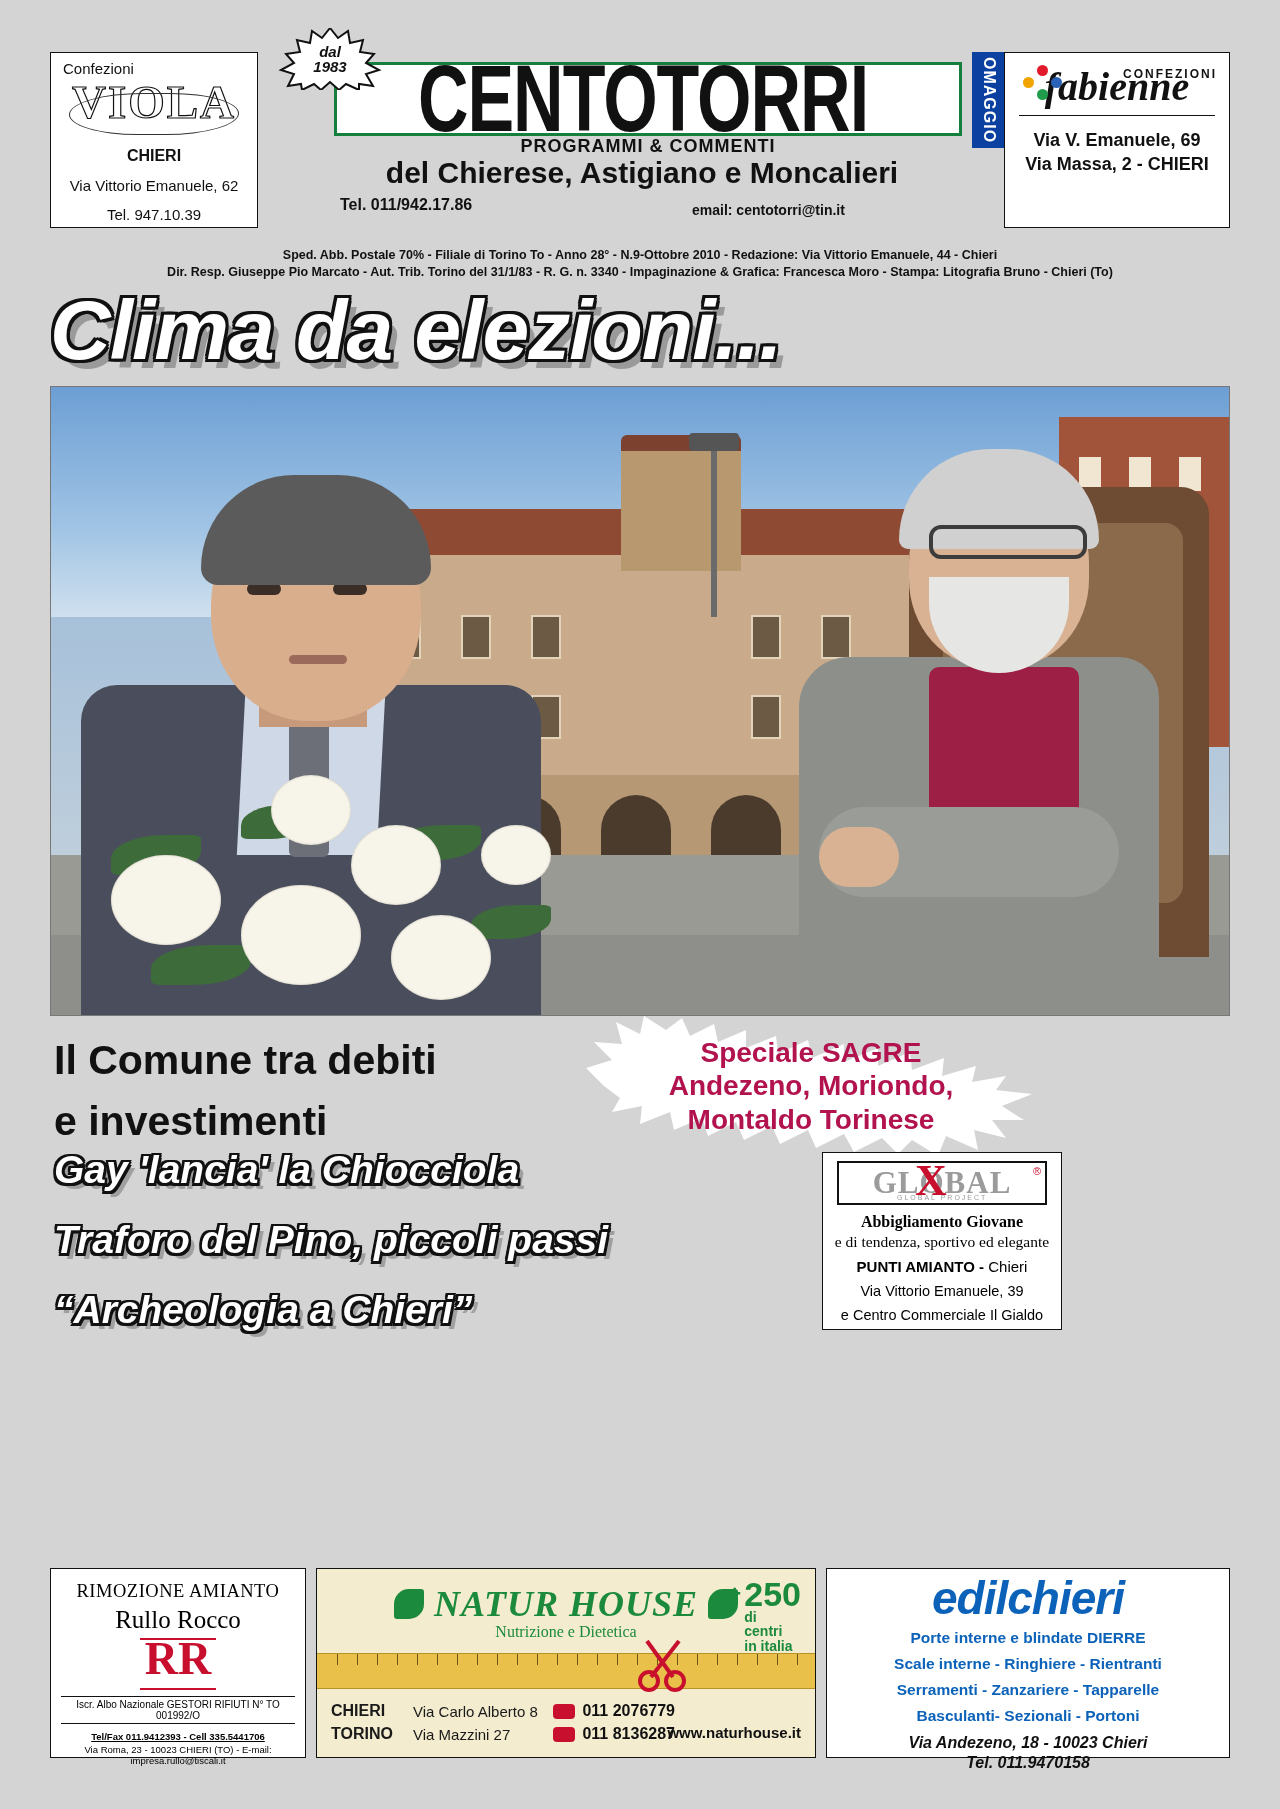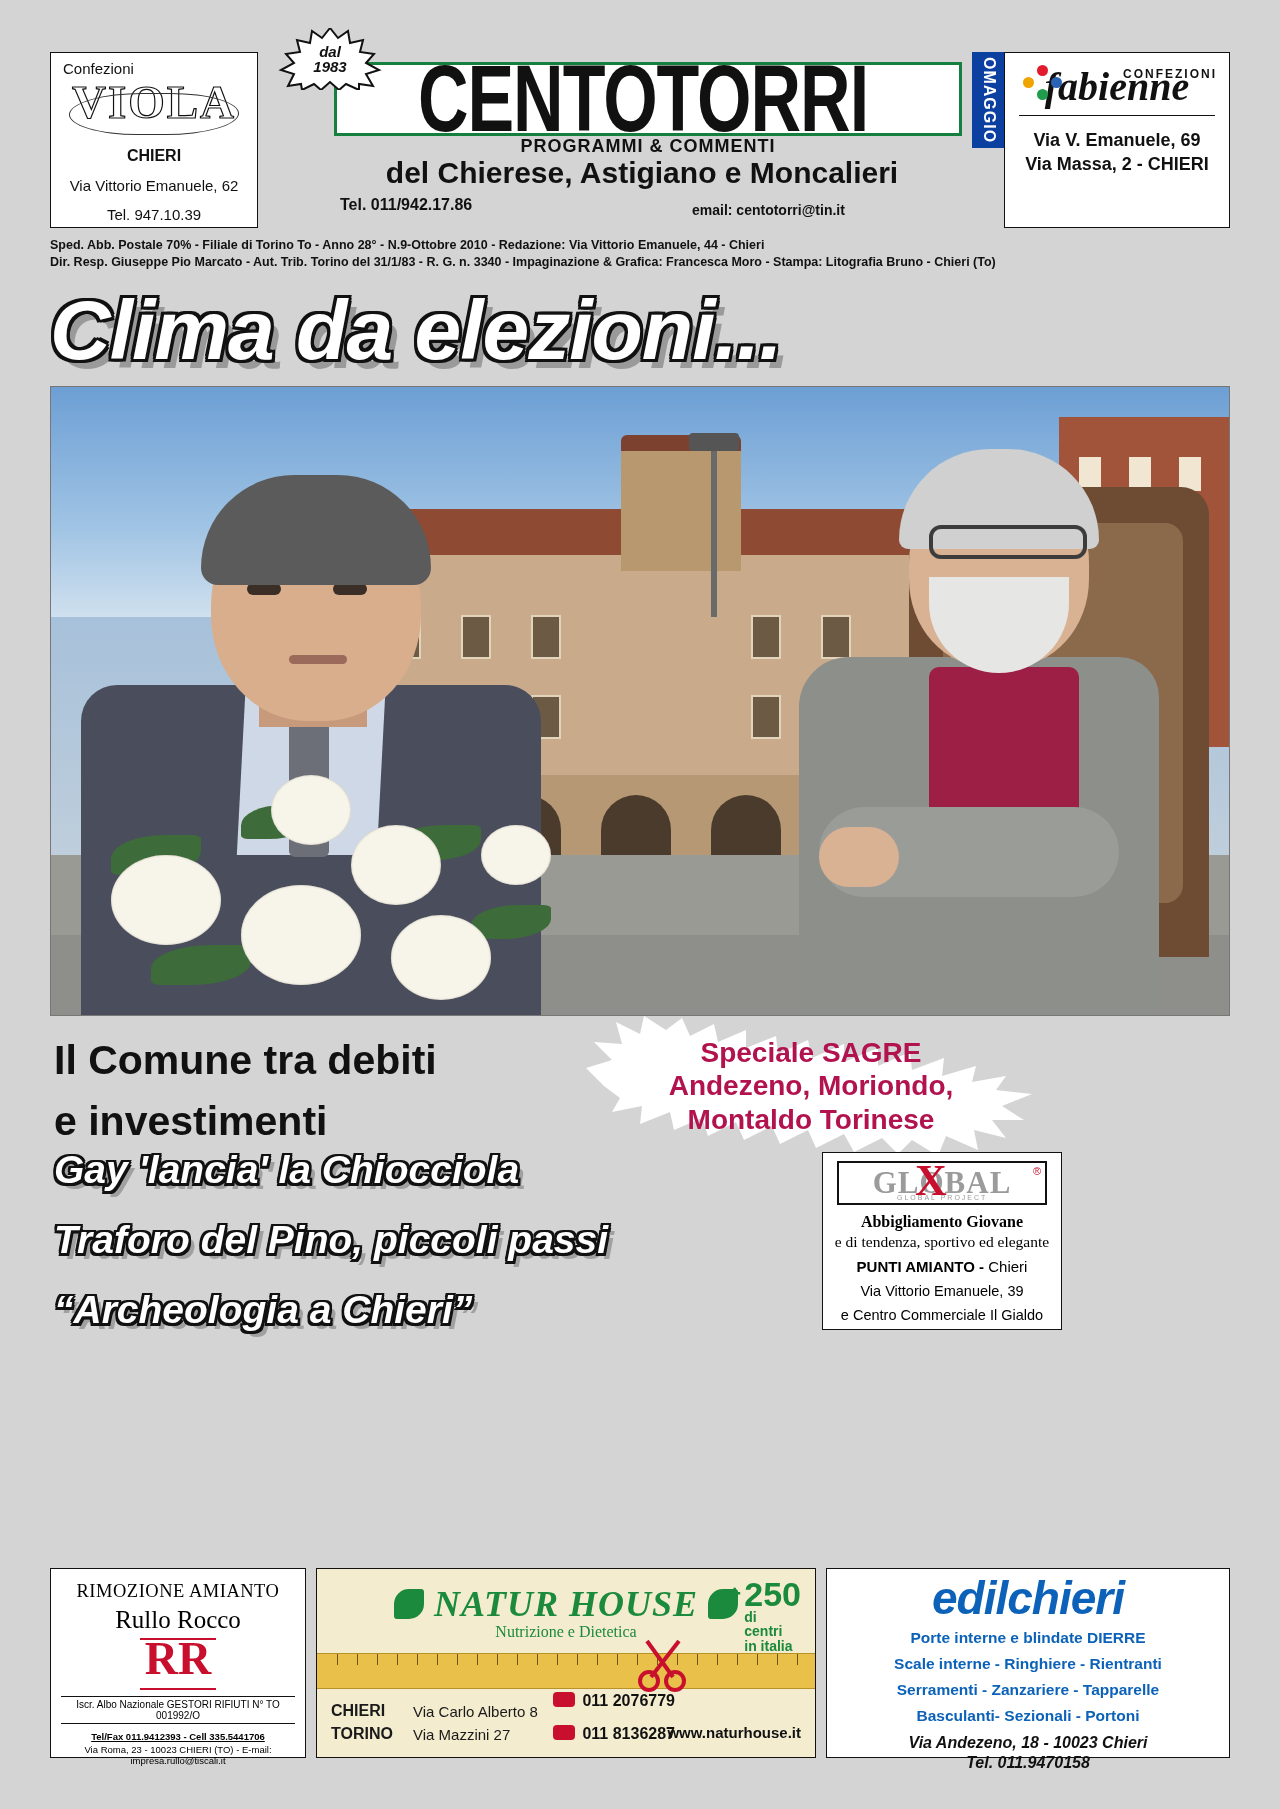--- a/index.html
+++ b/index.html
@@ -83,21 +83,21 @@
     font-size:40px;color:#111;margin-top:14px;line-height:1;
   }
   .fab-conf{
     position:absolute;right:12px;top:14px;font-size:12px;font-weight:700;letter-spacing:2px;color:#111;
   }
   .fab-rule{border-top:1px solid #111;margin:8px 14px 0 14px;}
   .fab-addr{font-size:18px;font-weight:700;color:#111;margin-top:12px;line-height:1.35;}
 
   
   .legal{
-    position:absolute;left:50px;top:238px;width:1180px;text-align:left;color:#111;
+    position:absolute;left:50px;top:248px;width:1180px;text-align:center;color:#111;
   }
   .legal .l1{font-size:12.5px;font-weight:700;}
   .legal .l2{font-size:12.5px;font-weight:700;margin-top:3px;}
 
   
   .main-headline{
     position:absolute;left:50px;top:288px;width:1180px;height:86px;
     font-size:84px;font-weight:700;font-style:italic;letter-spacing:-1px;
     color:#fff;
     text-shadow:
@@ -240,21 +240,21 @@
   .nh-250 .sm{font-size:14px;font-weight:700;line-height:1.05;}
   .nh-250 .plus{position:absolute;left:-16px;top:2px;font-size:22px;font-weight:700;}
   .tape{position:absolute;left:0;right:0;top:84px;height:34px;background:#e8c04a;border-top:1px solid #b79226;border-bottom:1px solid #b79226;}
   .tape i{position:absolute;top:0;width:1px;height:11px;background:#6d5412;}
   .scissor{position:absolute;right:120px;top:66px;width:60px;height:60px;}
   .nh-rows{position:absolute;left:14px;bottom:14px;font-size:16px;font-weight:700;color:#1a1a1a;}
   .nh-rows .r{display:flex;align-items:center;margin-top:5px;}
   .nh-rows .city{width:82px;}
   .nh-rows .addr{font-weight:400;font-size:15px;}
   .nh-phones{position:absolute;right:140px;bottom:14px;font-size:16px;font-weight:700;color:#111;}
-  .nh-phones .r{display:flex;gap:7px;margin-top:15px;}
+  .nh-phones .r{display:flex;align-items:center;gap:7px;margin-top:5px;}
   .phone-ic{width:22px;height:15px;background:#c8102e;border-radius:4px;display:inline-block;}
   .nh-url{position:absolute;right:14px;bottom:16px;font-size:15px;font-weight:700;color:#111;}
 
   .ad-edil{
     position:absolute;left:826px;top:1568px;width:404px;height:190px;
     background:#fff;border:1px solid #111;box-sizing:border-box;text-align:center;
   }
   .ed-logo{font-size:46px;font-weight:700;font-style:italic;color:#0b62b8;margin-top:6px;letter-spacing:-1px;line-height:1;}
   .ed-logo .b{color:#0b62b8;}
   .ed-line{font-size:15.5px;font-weight:700;color:#0b62b8;margin-top:8px;}

